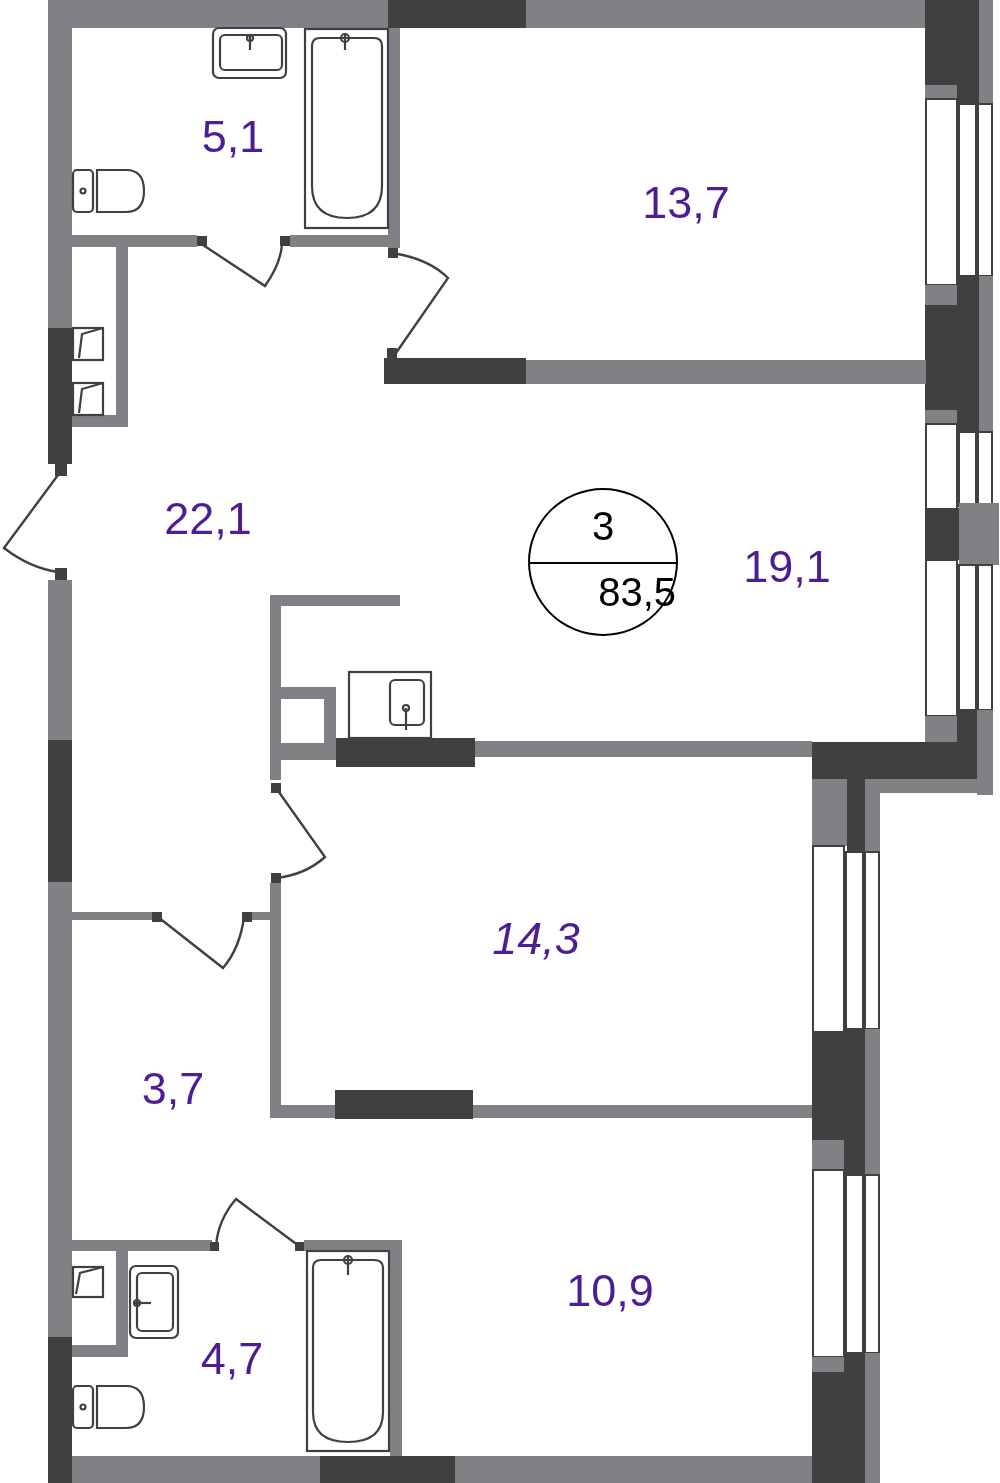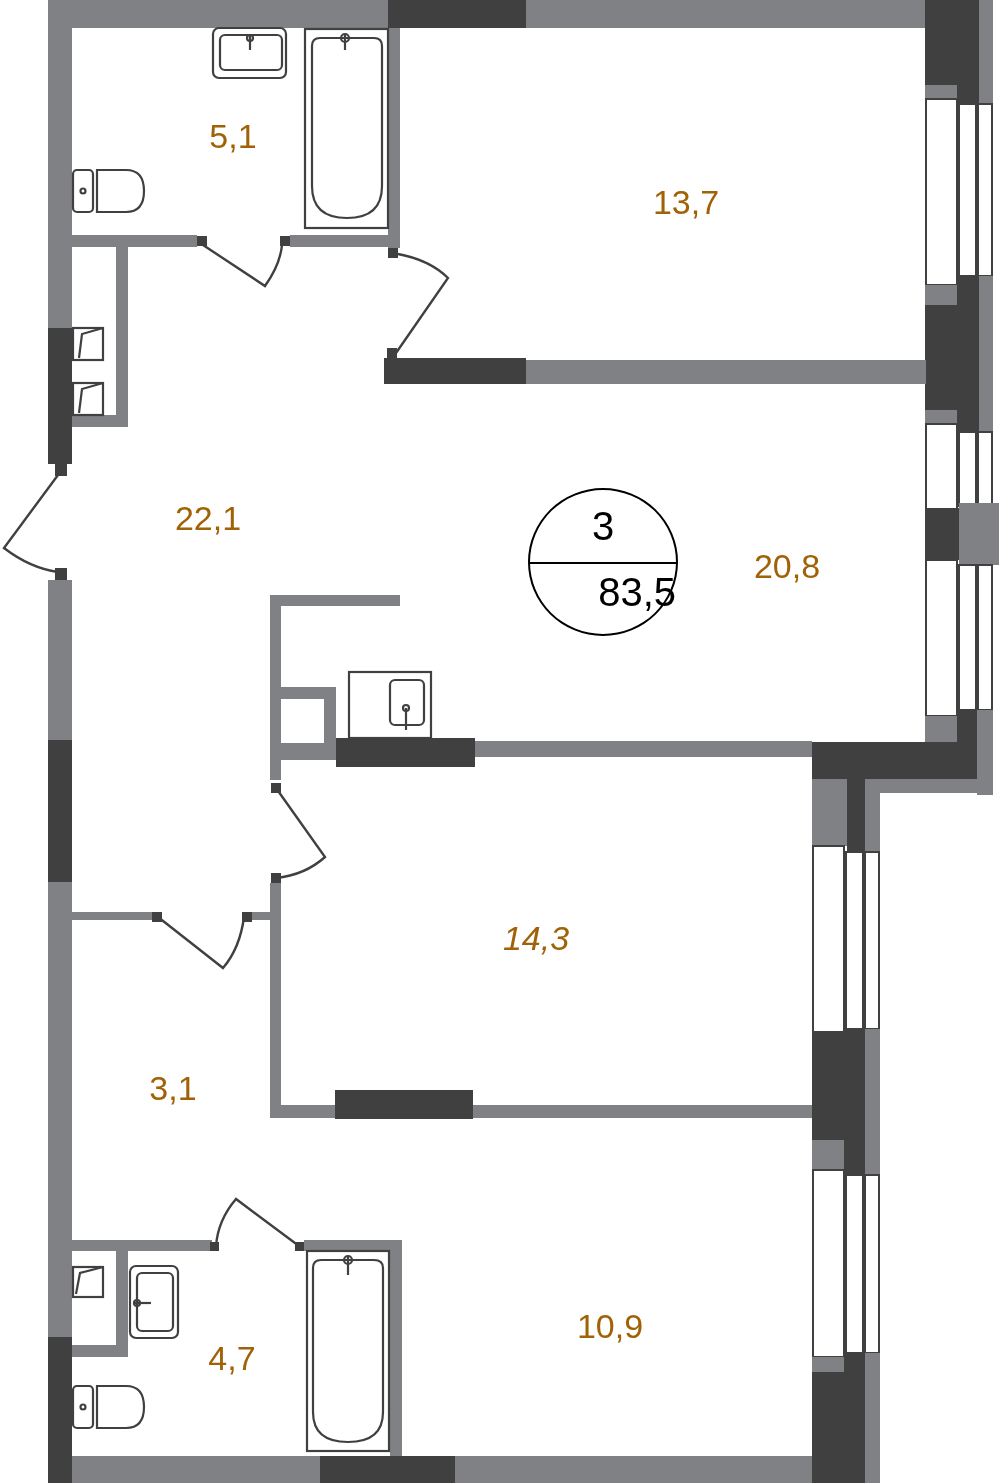--- a/index.html
+++ b/index.html
@@ -4,21 +4,21 @@
 <style>
   html, body { margin: 0; padding: 0; background: #ffffff; }
   body { width: 1000px; height: 1483px; overflow: hidden; position: relative; font-family: "Liberation Sans", sans-serif; }
   #plan { position: absolute; left: 0; top: 0; width: 1000px; height: 1483px; }
   .wall-light { fill: #808184; }
   .wall-dark { fill: #404041; }
   .fixture { fill: #ffffff; stroke: #404041; stroke-width: 2.2; }
   .fixture-inner { fill: none; stroke: #404041; stroke-width: 2.2; }
   .door-line { fill: none; stroke: #404041; stroke-width: 2.4; }
   .win-frame { fill: #ffffff; stroke: #404041; stroke-width: 2; }
-  .area-label { position: absolute; font-size: 34px; color: #a16207; line-height: 1; white-space: nowrap; transform: translate(-50%, -50%); text-align: right; }
+  .area-label { position: absolute; font-size: 45px; color: #4c1d95; line-height: 1; white-space: nowrap; transform: translate(-50%, -50%); text-align: right; }
   .badge { position: absolute; left: 528px; top: 488px; width: 150px; height: 148px; border: 2.5px solid #000; border-radius: 50%; box-sizing: border-box; }
   .badge-divider { position: absolute; left: 0; right: 0; top: 72px; height: 0; border-top: 2.5px solid #000; }
   .badge-top { position: absolute; left: 0; right: 0; top: 16px; text-align: center; font-size: 40px; line-height: 1; }
   .badge-bottom { position: absolute; left: 0; right: 0; top: 82px; text-align: right; font-size: 40px; line-height: 1; }
 </style>
 </head>
 <body>
 
 <svg id="plan" viewBox="0 0 1000 1483" xmlns="http://www.w3.org/2000/svg">
 
@@ -195,23 +195,23 @@
   <g>
     <rect class="fixture" x="73" y="1386" width="20" height="42" rx="4"></rect>
     <path class="fixture" d="M97 1386 L126 1386 Q144 1386 144 1407 Q144 1428 126 1428 L97 1428 Z"></path>
     <circle class="fixture-inner" cx="83" cy="1407" r="2.5"></circle>
   </g>
 </svg>
 
 <div class="area-label" style="left:233px;top:136px;">5,1</div>
 <div class="area-label" style="left:666px;top:202px;margin-left:20px;">13,7</div>
 <div class="area-label" style="left:208px;top:518px;">22,1</div>
-<div class="area-label" style="left:787px;top:566px;">20,8</div>
+<div class="area-label" style="left:787px;top:566px;">19,1</div>
 <div class="area-label" style="left:536px;top:938px;font-style:italic;">14,3</div>
-<div class="area-label" style="left:173px;top:1088px;">3,1</div>
-<div class="area-label" style="left:610px;top:1290px;margin-top:36px;">10,9</div>
+<div class="area-label" style="left:173px;top:1088px;">3,7</div>
+<div class="area-label" style="left:610px;top:1290px;">10,9</div>
 <div class="area-label" style="left:232px;top:1358px;">4,7</div>
 
 <div class="badge">
   <div class="badge-top">3</div>
   <div class="badge-divider"></div>
   <div class="badge-bottom">83,5</div>
 </div>
 
 </body></html>

